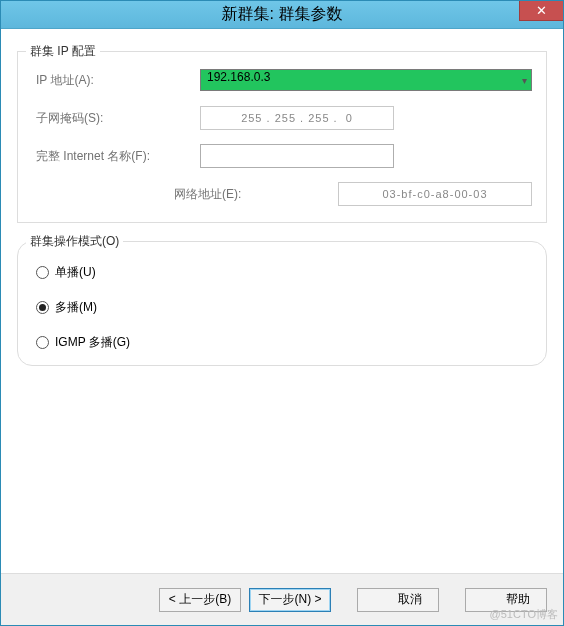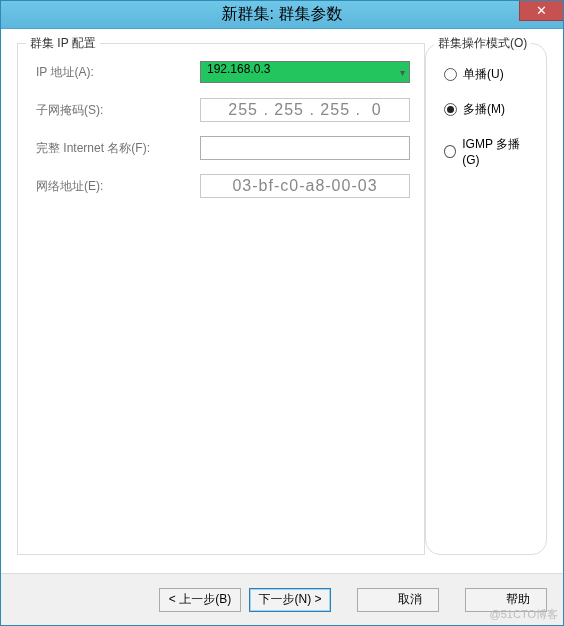--- a/index.html
+++ b/index.html
@@ -44,23 +44,23 @@
       display: flex;
       align-items: center;
       justify-content: center;
       font-size: 13px;
       cursor: pointer;
       border-left: 1px solid #a03c3c;
       border-bottom: 1px solid #a03c3c;
     }
     .content {
       flex: 1;
-      padding: 14px 16px 0 16px;
-      display: flex;
-      flex-direction: row;
+      padding: 22px 16px 0 16px;
+      display: flex;
+      flex-direction: column;
     }
     .group {
       border: 1px solid #ddd;
       padding: 16px 14px 14px 14px;
       position: relative;
       margin-bottom: 18px;
     }
     .group-label {
       position: absolute;
       top: -9px;
@@ -68,21 +68,21 @@
       background: #fff;
       padding: 0 4px;
       color: #333;
     }
     .form-row {
       display: flex;
       align-items: center;
       margin-bottom: 14px;
       min-height: 24px;
     }
-    .form-row:last-child { margin-bottom: 2px; }
+    .form-row:last-child { margin-bottom: 2px; justify-content: flex-end; }
     .form-label {
       width: 168px;
       color: #737373;
       padding-left: 4px;
     }
     .select {
       flex: 1;
       height: 22px;
       border: 1px solid #7a7a7a;
       background: #22c55e;
@@ -93,27 +93,27 @@
     }
     .select-arrow {
       position: absolute;
       right: 4px;
       top: 50%;
       transform: translateY(-50%);
       font-size: 10px;
       color: #555;
     }
     .text-input {
-      width: 210px;
+      width: 194px;
       height: 24px;
       border: 1px solid #aeaeae;
       background: #fff;
       padding: 0 6px;
       font-family: inherit;
-      font-size: 16px;
+      font-size: 11px;
     }
     .text-input.disabled {
       color: #888;
       border: 1px solid #c9c9c9;
       background: #fff;
       text-align: center;
       letter-spacing: 1px;
     }
     .radio-row {
       display: flex;

